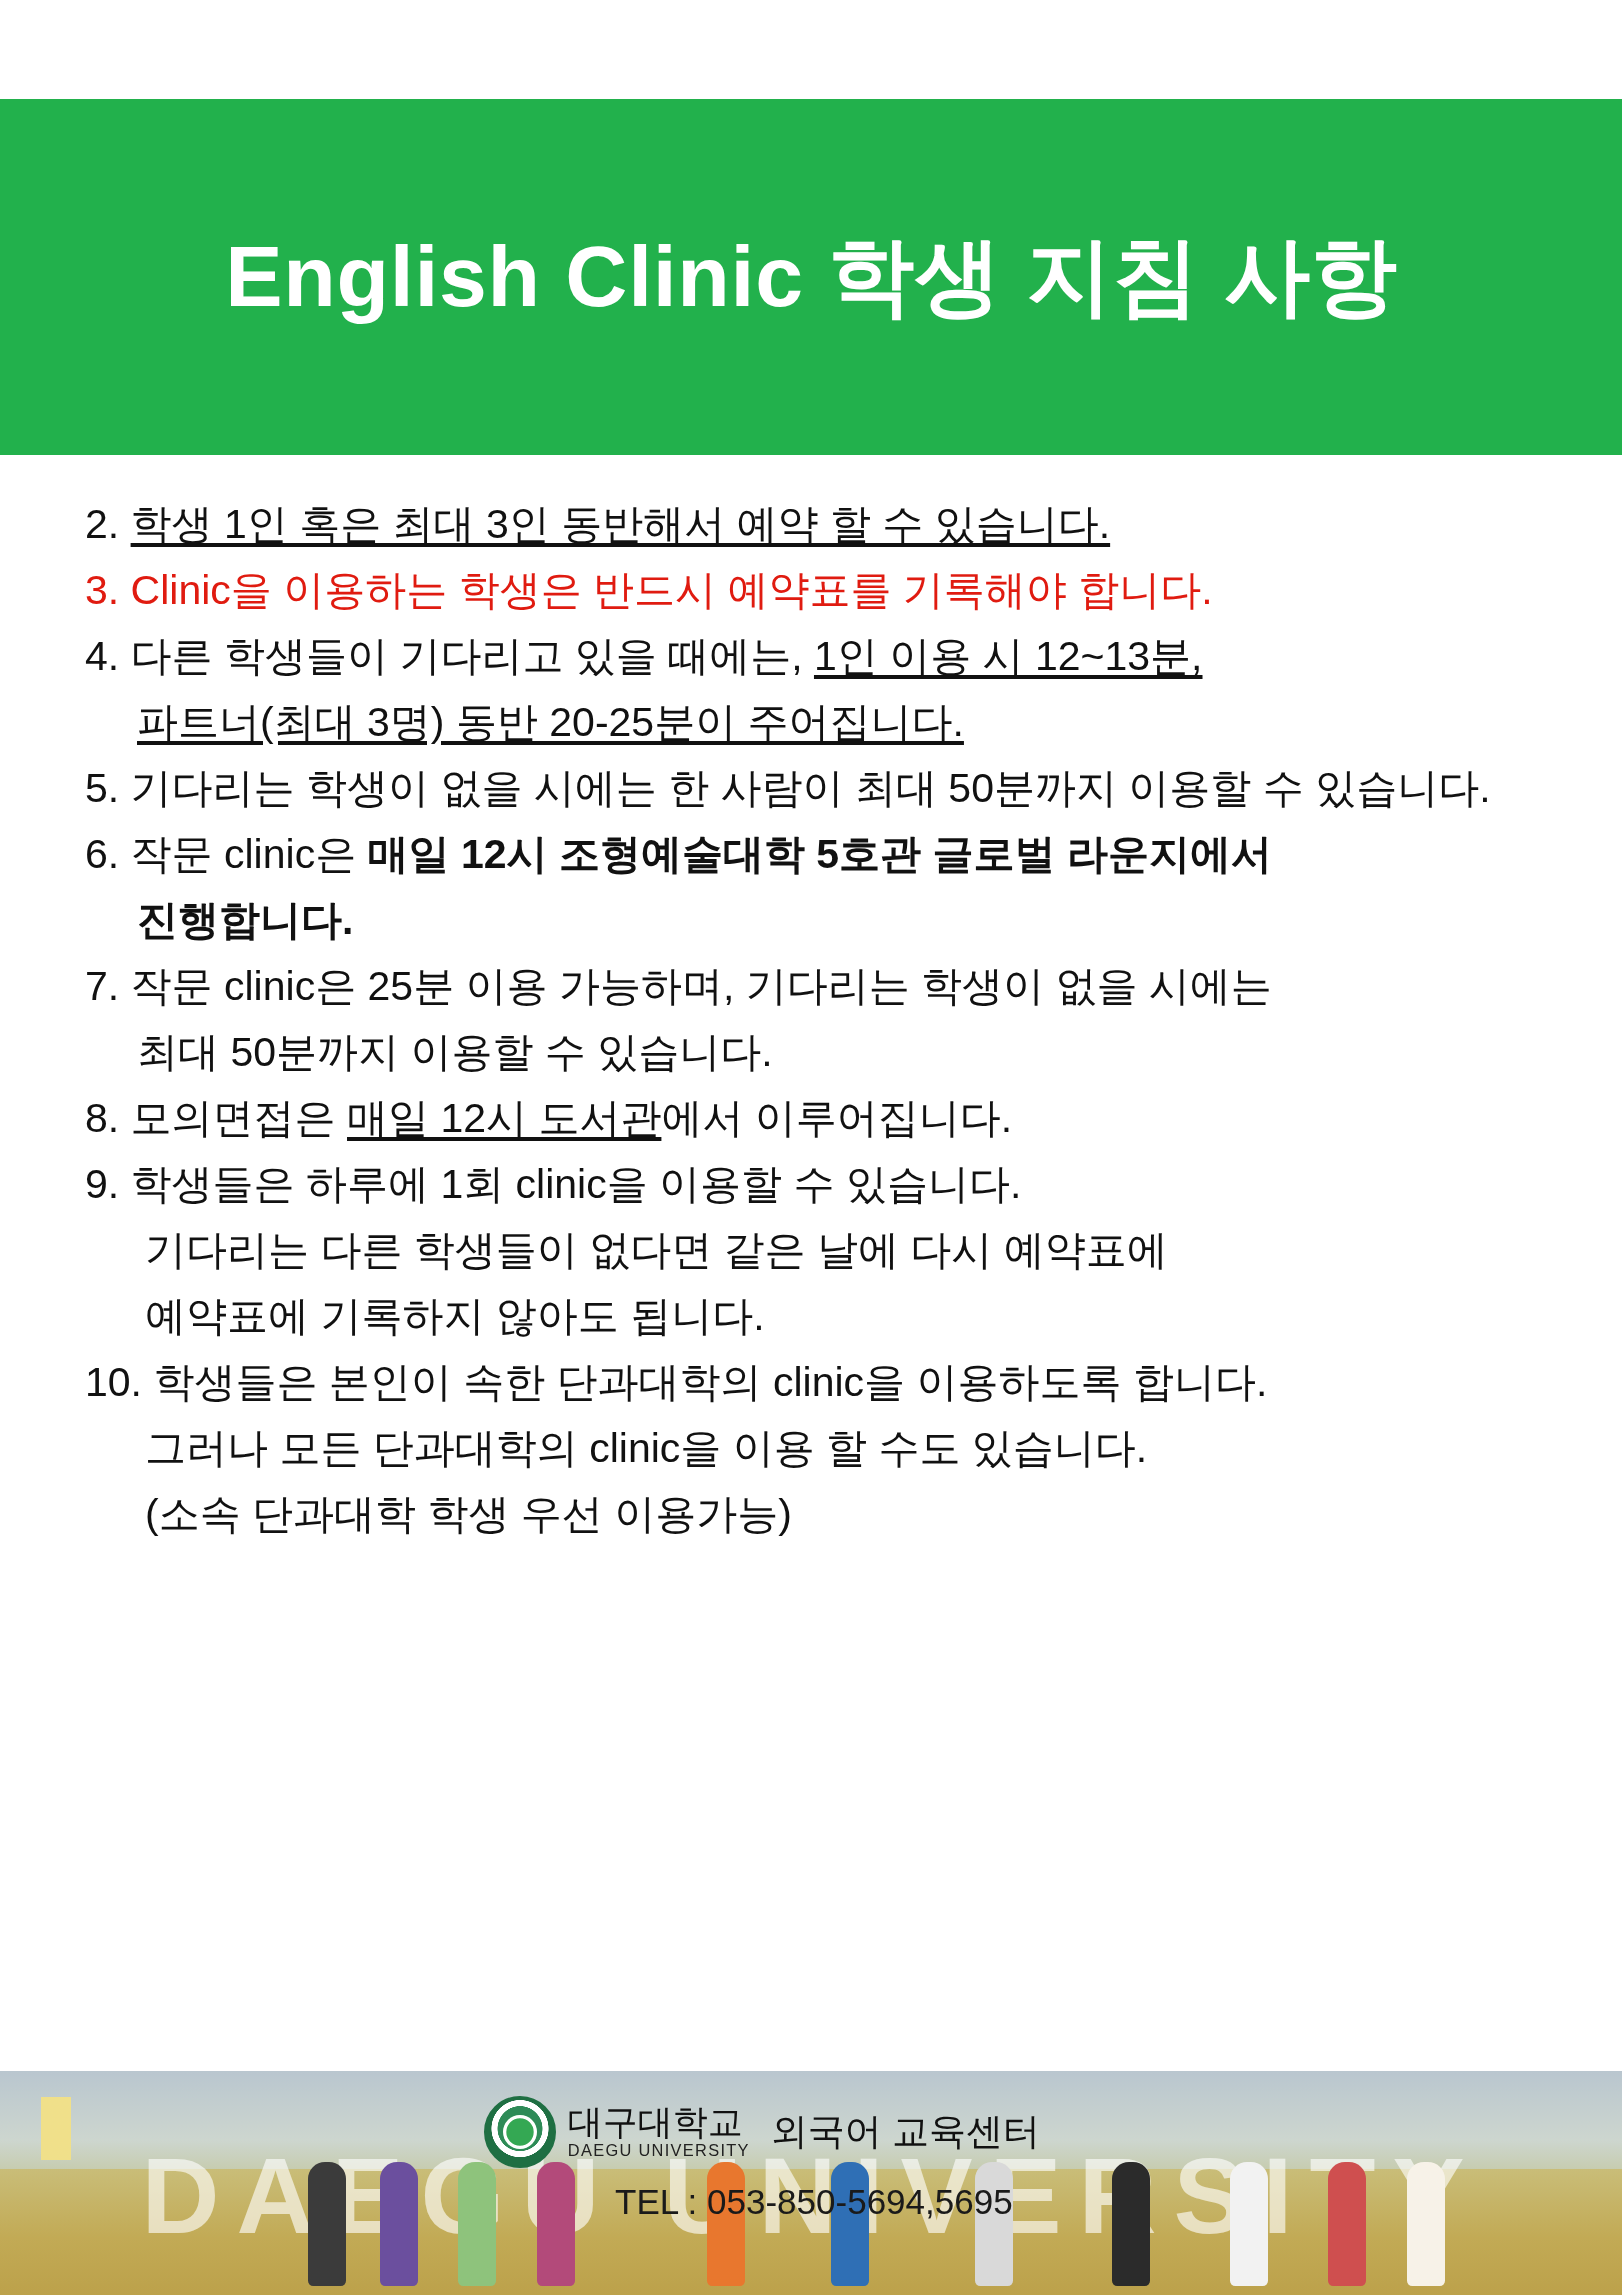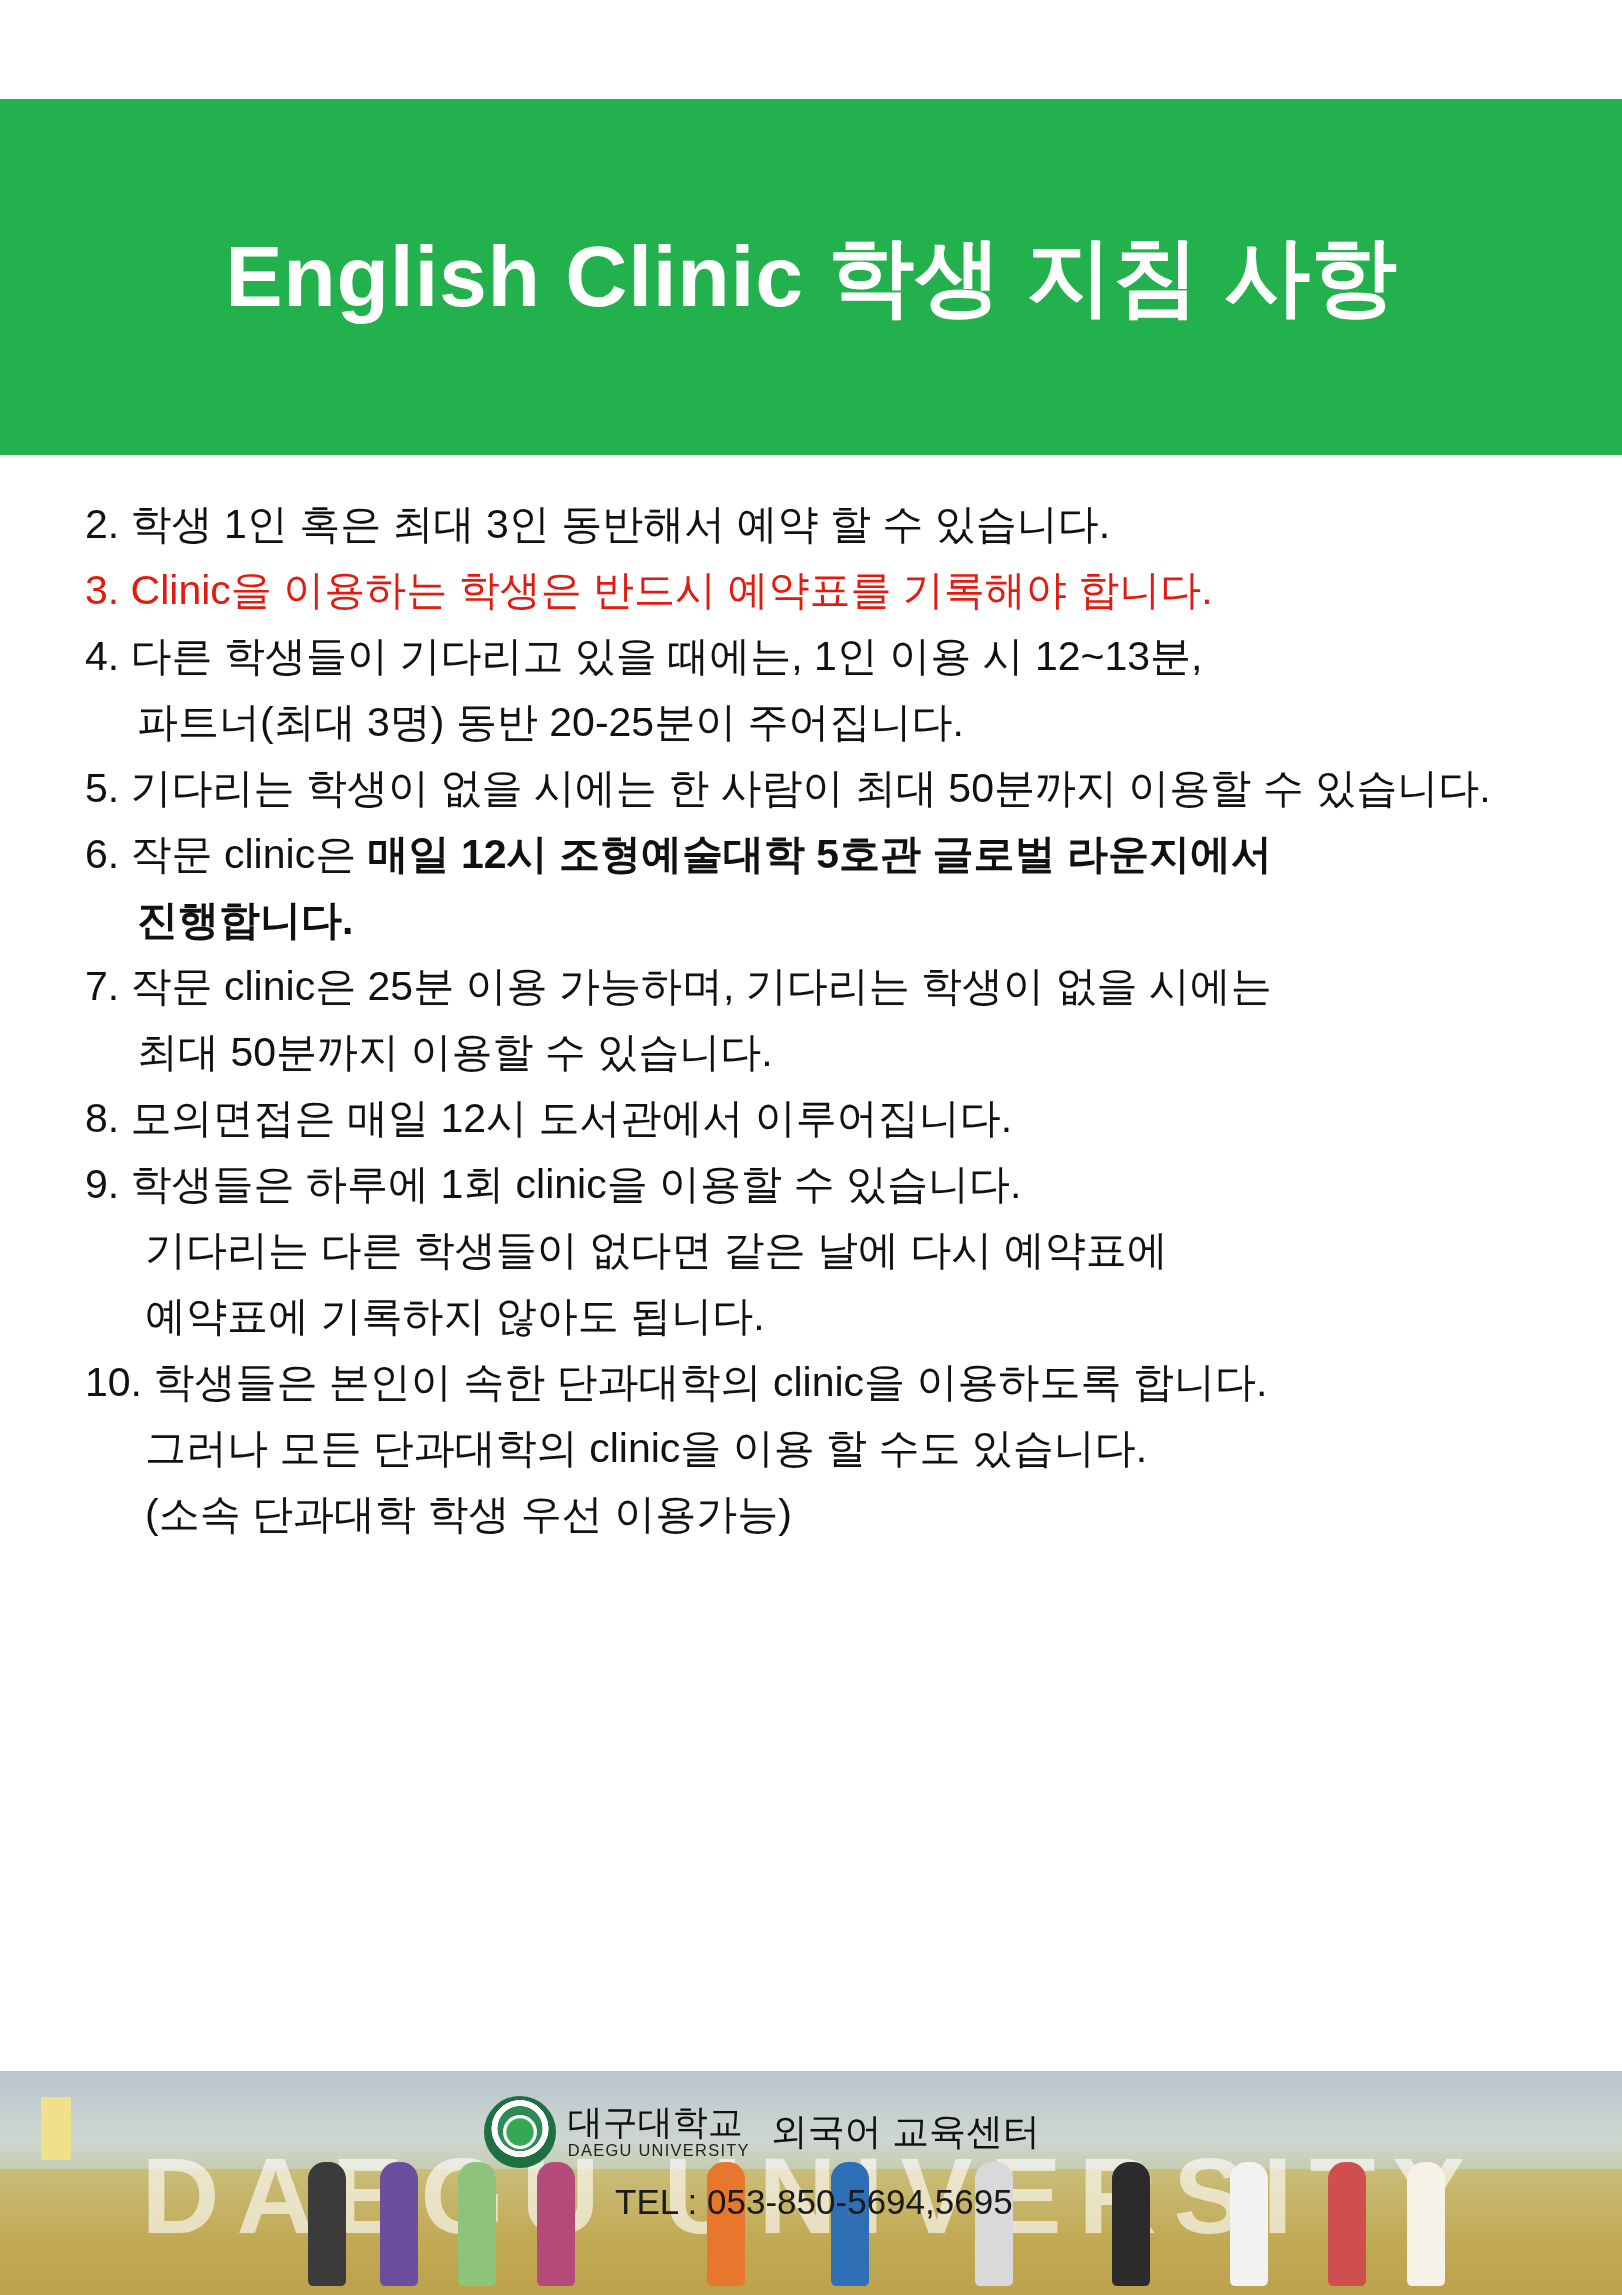--- a/index.html
+++ b/index.html
@@ -57,21 +57,21 @@
   }
   .item .sub {
     display: block;
     margin-top: 25px;
     margin-left: 52px;
     white-space: nowrap;
   }
   .item .sub.indent2 {
     margin-left: 60px;
   }
-  .u { text-underline-offset: 5.2px; }
+  .u { text-decoration: underline; text-underline-offset: 5.2px; }
   .red { color: #e01b10; }
   .b { font-weight: bold; }
 
   
   .footer {
     position: absolute;
     left: 0;
     bottom: 0;
     width: 1623px;
     height: 224px;

